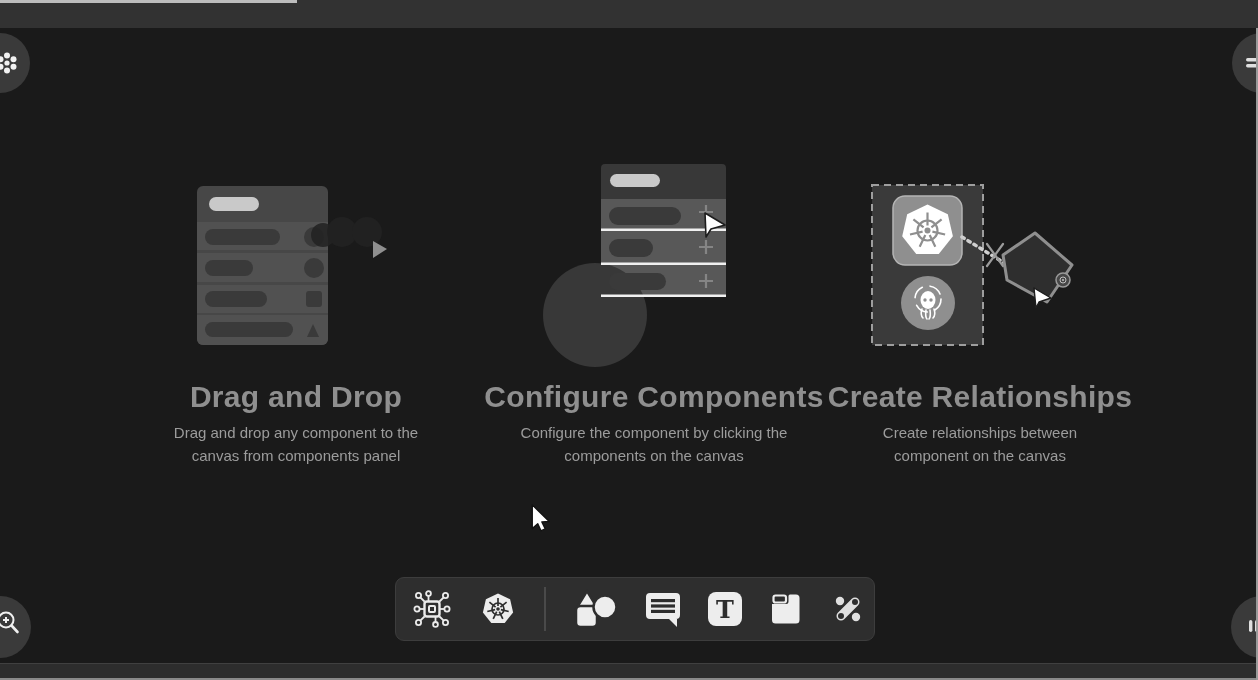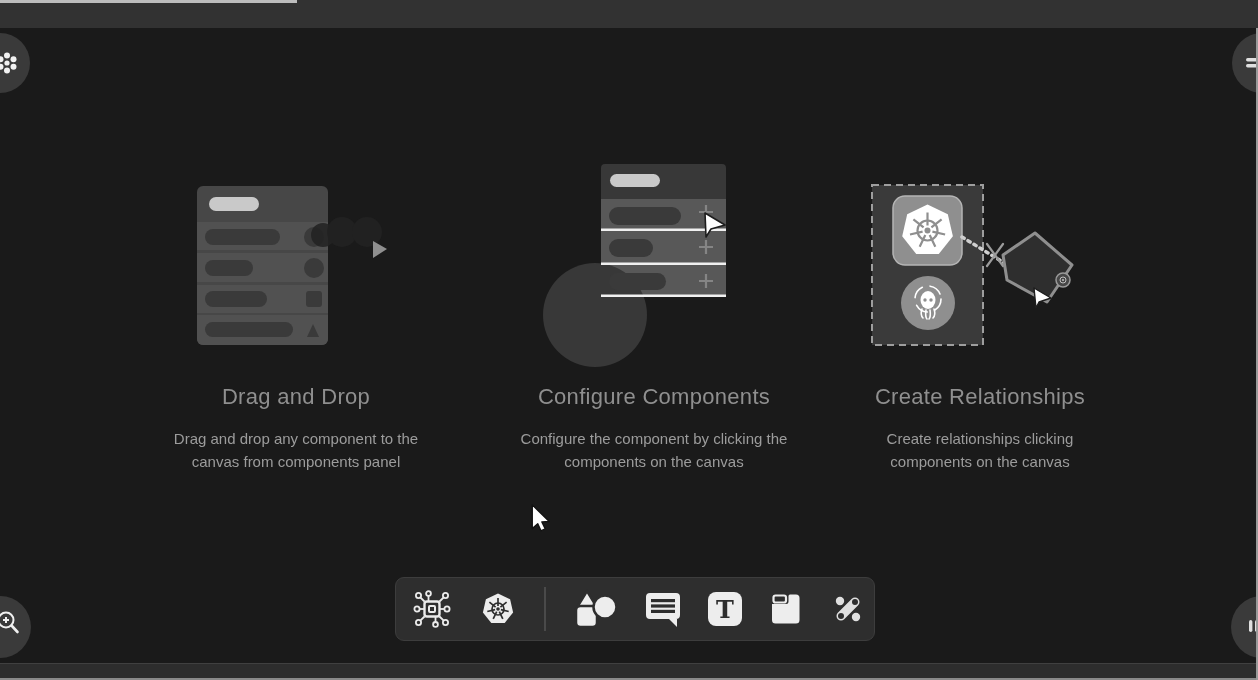--- a/index.html
+++ b/index.html
@@ -25,22 +25,22 @@
   .fab-br{left:1231px;top:596px;width:62px;height:62px;}
 
   
   .illu{position:absolute;}
   .illu-1{left:197px;top:185px;}
   .illu-2{left:543px;top:160px;}
   .illu-3{left:860px;top:180px;}
 
   
   .card-text{position:absolute;top:384px;width:340px;text-align:center;}
-  .card-title{font-size:22px;line-height:26px;color:#8f8f8f;letter-spacing:.3px;font-weight:400;margin:0;}
-  .card-desc{font-size:15px;line-height:22.5px;color:#9c9c9c;margin:18px auto 0;}
+  .card-title{font-size:30px;line-height:26px;color:#8f8f8f;letter-spacing:.3px;font-weight:700;margin:0;}
+  .card-desc{font-size:15px;line-height:22.5px;color:#9c9c9c;margin:12px auto 0;}
   .ct-1{left:126px;}  .ct-1 .card-desc{max-width:280px;}
   .ct-2{left:484px;}  .ct-2 .card-desc{max-width:310px;}
   .ct-3{left:810px;}  .ct-3 .card-desc{max-width:225px;}
 
   
   .toolbar{
     position:absolute;left:395px;top:577px;width:480px;height:64px;box-sizing:border-box;
     background:#2e2e2e;border:1px solid #3d3d3d;border-radius:9px;
     display:flex;align-items:center;padding:0 16px;gap:26px;z-index:5;
   }
@@ -201,21 +201,21 @@
 <div class="card-text ct-1">
   <h3 class="card-title">Drag and Drop</h3>
   <p class="card-desc">Drag and drop any component to the canvas from components panel</p>
 </div>
 <div class="card-text ct-2">
   <h3 class="card-title">Configure Components</h3>
   <p class="card-desc">Configure the component by clicking the components on the canvas</p>
 </div>
 <div class="card-text ct-3">
   <h3 class="card-title">Create Relationships</h3>
-  <p class="card-desc">Create relationships clicking components on the canvas</p>
+  <p class="card-desc">Create relationships between component on the canvas</p>
 </div>
 
 <div class="toolbar">
 
   <button class="tool-btn">
     <svg width="40" height="40" viewBox="0 0 40 40">
       <g stroke="#ebebeb" fill="none">
         <rect x="12.5" y="12.5" width="15" height="15" rx="2.5" stroke-width="2.4"></rect>
         <rect x="17" y="17" width="6" height="6" rx="1" stroke-width="2"></rect>
         <g stroke-width="1.8">

